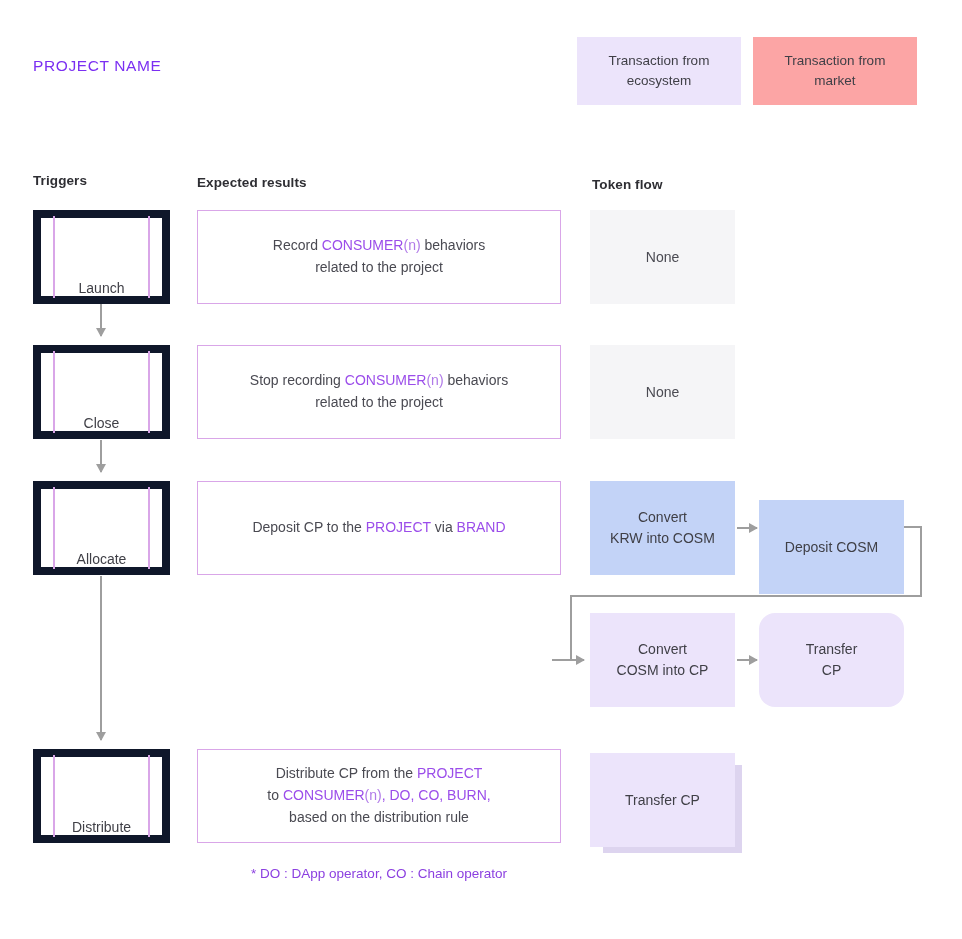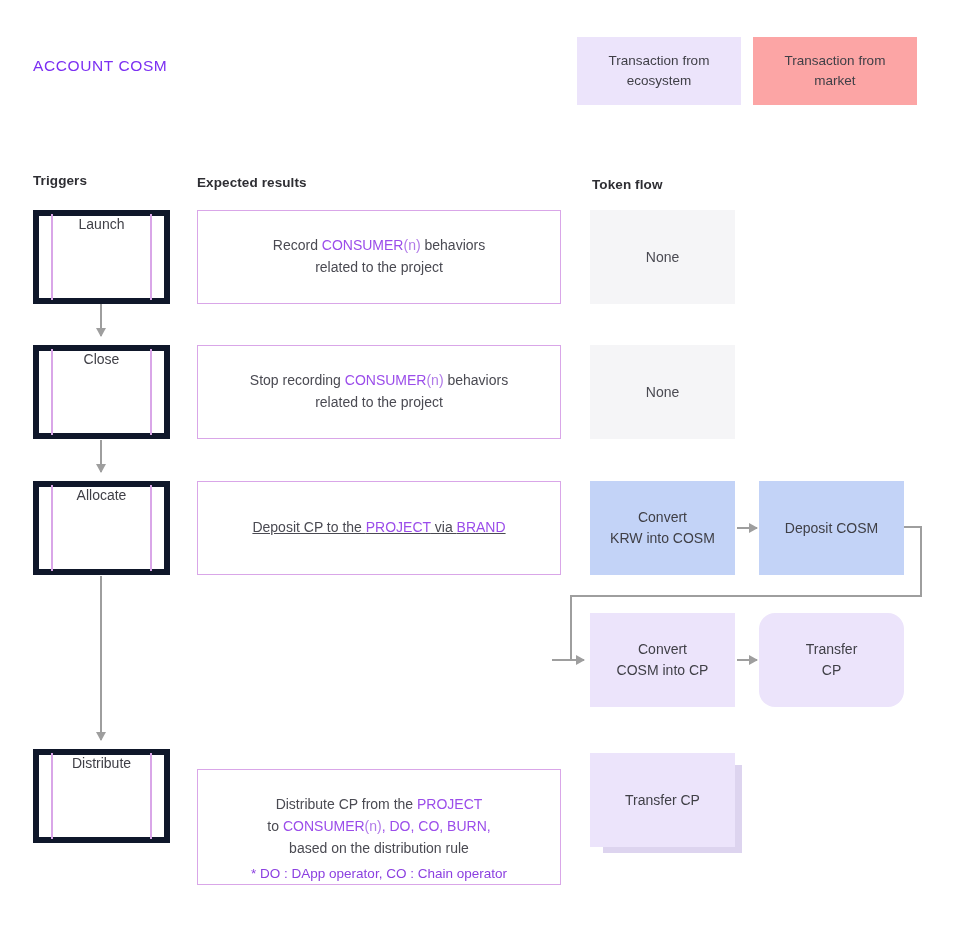--- a/index.html
+++ b/index.html
@@ -53,25 +53,25 @@
     letter-spacing: 0.1px;
   }
   #header-triggers  { left: 33px;  top: 173px; }
   #header-expected  { left: 197px; top: 175px; }
   #header-tokenflow { left: 592px; top: 177px; }
 
   
   .trigger-box {
     width: 137px;
     height: 94px;
-    border: 6px solid #0f172a;
+    border: 8px solid #0f172a;
     box-sizing: border-box;
     background: #ffffff;
     display: flex;
-    align-items: flex-start;
+    align-items: flex-end;
     justify-content: center;
     font-size: 14px;
     color: #3f3f46;
     left: 33px;
   }
   .trigger-box::before,
   .trigger-box::after {
     content: "";
     position: absolute;
     top: -2px;
@@ -118,22 +118,22 @@
     align-items: center;
     justify-content: center;
     text-align: center;
     font-size: 14px;
     line-height: 1.55;
     color: #4a4a52;
     padding: 0 14px;
   }
   #result-launch     { top: 210px; height: 94px; }
   #result-close      { top: 345px; height: 94px; }
-  #result-allocate   { top: 481px; height: 94px; text-decoration: underline; }
-  #result-distribute { top: 769px; height: 116px; }
+  #result-allocate   { top: 481px; height: 94px; }
+  #result-distribute { top: 749px; height: 94px; }
 
   .hl        { color: #9b4dea; }
   .hl-light  { color: #b07ae8; }
 
   
   #footnote {
     left: 197px;
     top: 866px;
     width: 364px;
     text-align: center;
@@ -167,21 +167,21 @@
     font-size: 14px;
     line-height: 1.5;
     color: #3f3f46;
     box-sizing: border-box;
     padding: 0 8px;
   }
   .tf-market    { background: #c3d3f7; }
   .tf-ecosystem { background: #ece4fb; }
 
   #tf-convert-krw   { left: 590px; top: 481px; }
-  #tf-deposit-cosm  { left: 759px; top: 481px; }
+  #tf-deposit-cosm  { left: 759px; top: 500px; }
   #tf-convert-cosm  { left: 590px; top: 613px; }
   #tf-transfer-cp   { left: 759px; top: 613px; border-radius: 16px; }
 
   
   #tf-transfer-cp-shadow {
     left: 603px;
     top: 765px;
     width: 139px;
     height: 88px;
     background: #ddd4ef;
@@ -209,21 +209,21 @@
 
   .elbow-seg { background: #9e9e9e; position: absolute; }
   #elbow-h-top   { left: 904px; top: 526px; width: 18px; height: 2px; }
   #elbow-v-right { left: 920px; top: 526px; width: 2px; height: 71px; }
   #elbow-h-mid   { left: 570px; top: 595px; width: 352px; height: 2px; }
   #elbow-v-left  { left: 570px; top: 595px; width: 2px; height: 64px; }
 </style>
 </head>
 <body>
 
-<div class="abs" id="account-title">ACCOUNT COSM</div>
+<div class="abs" id="account-title">PROJECT NAME</div>
 
 <div class="abs legend-box" id="legend-ecosystem">
   <span>Transaction from ecosystem</span>
 </div>
 <div class="abs legend-box" id="legend-market">
   <span>Transaction from market</span>
 </div>
 
 <div class="abs col-header" id="header-triggers">Triggers</div>
 <div class="abs col-header" id="header-expected">Expected results</div>

